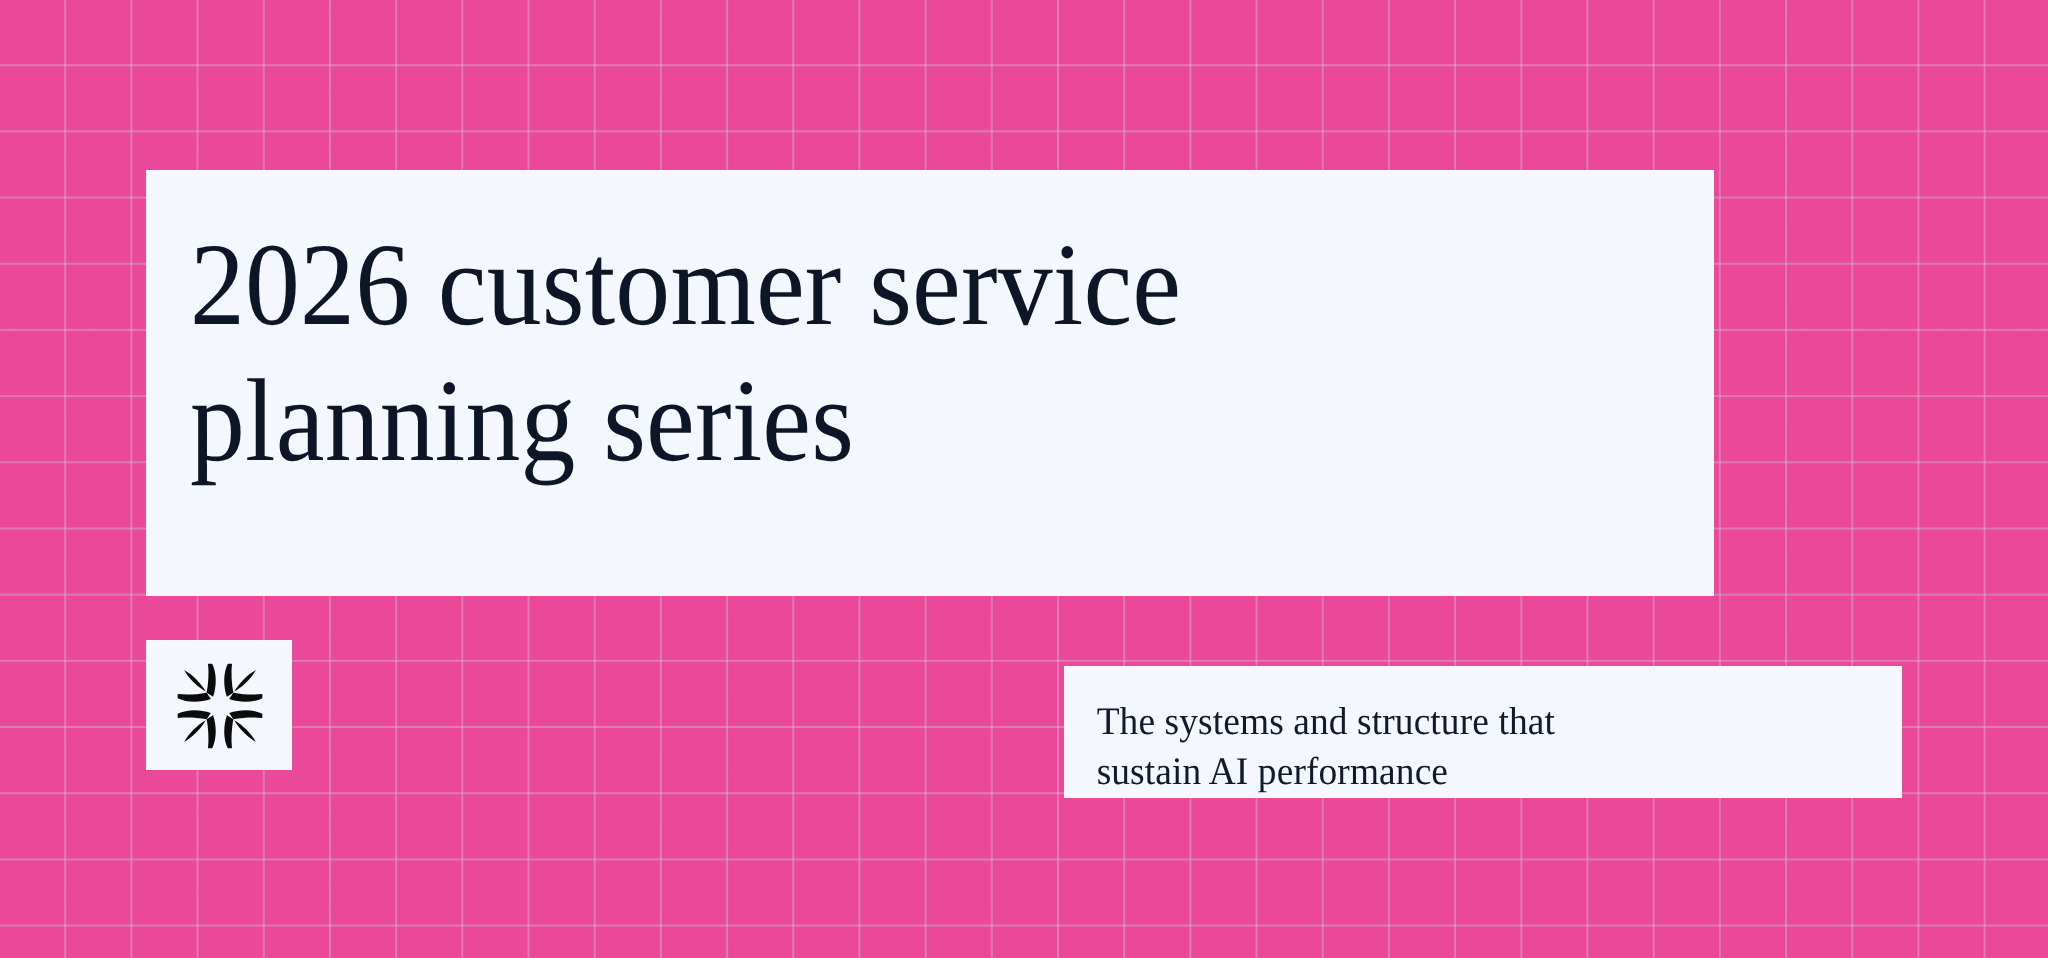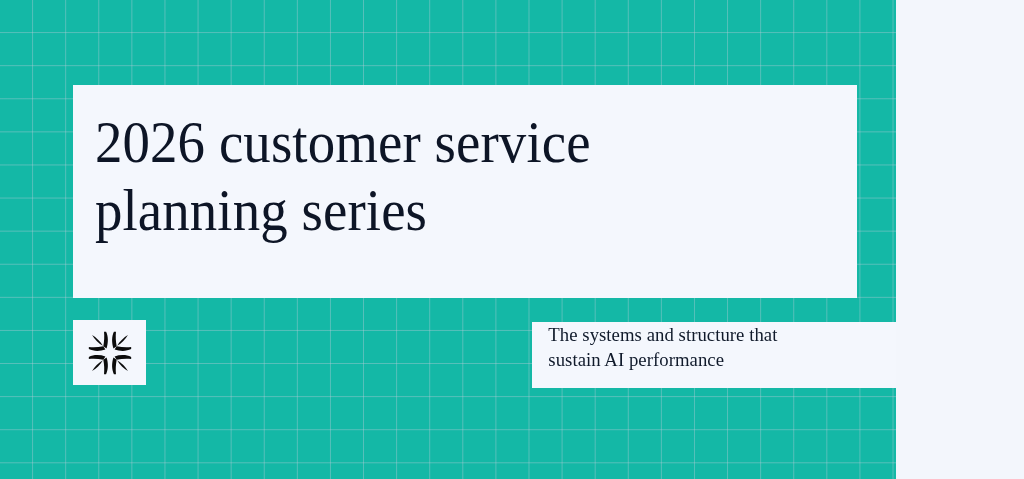--- a/index.html
+++ b/index.html
@@ -14,23 +14,23 @@
   body {
     font-family: "Liberation Serif", "DejaVu Serif", serif;
     background-color: #f3f6fc;
     position: relative;
   }
 
   
   .canvas {
     position: absolute;
     inset: 0;
-    width: 896px;
+    width: 1024px;
     height: 479px;
-    background-color: #14b8a6;
+    background-color: #ec4899;
     overflow: hidden;
   }
 
   .grid-layer {
     position: absolute;
     inset: 0;
     background-image:
       linear-gradient(to right, rgba(196, 205, 220, 0.38) 1px, transparent 1px),
       linear-gradient(to bottom, rgba(196, 205, 220, 0.38) 1px, transparent 1px);
     background-size: 33.1px 33.1px;
@@ -55,25 +55,25 @@
     top: 320px;
     width: 73px;
     height: 65px;
     display: flex;
     align-items: center;
     justify-content: center;
   }
 
   .subtitle-panel {
     left: 532px;
-    top: 322px;
+    top: 333px;
     width: 419px;
     height: 66px;
     display: flex;
-    align-items: flex-start;
+    align-items: flex-end;
   }
 
   
   .headline {
     position: absolute;
     left: 95px;
     top: 108px;
     width: 700px;
     color: #0d1526;
     font-family: "Liberation Serif", "DejaVu Serif", serif;

